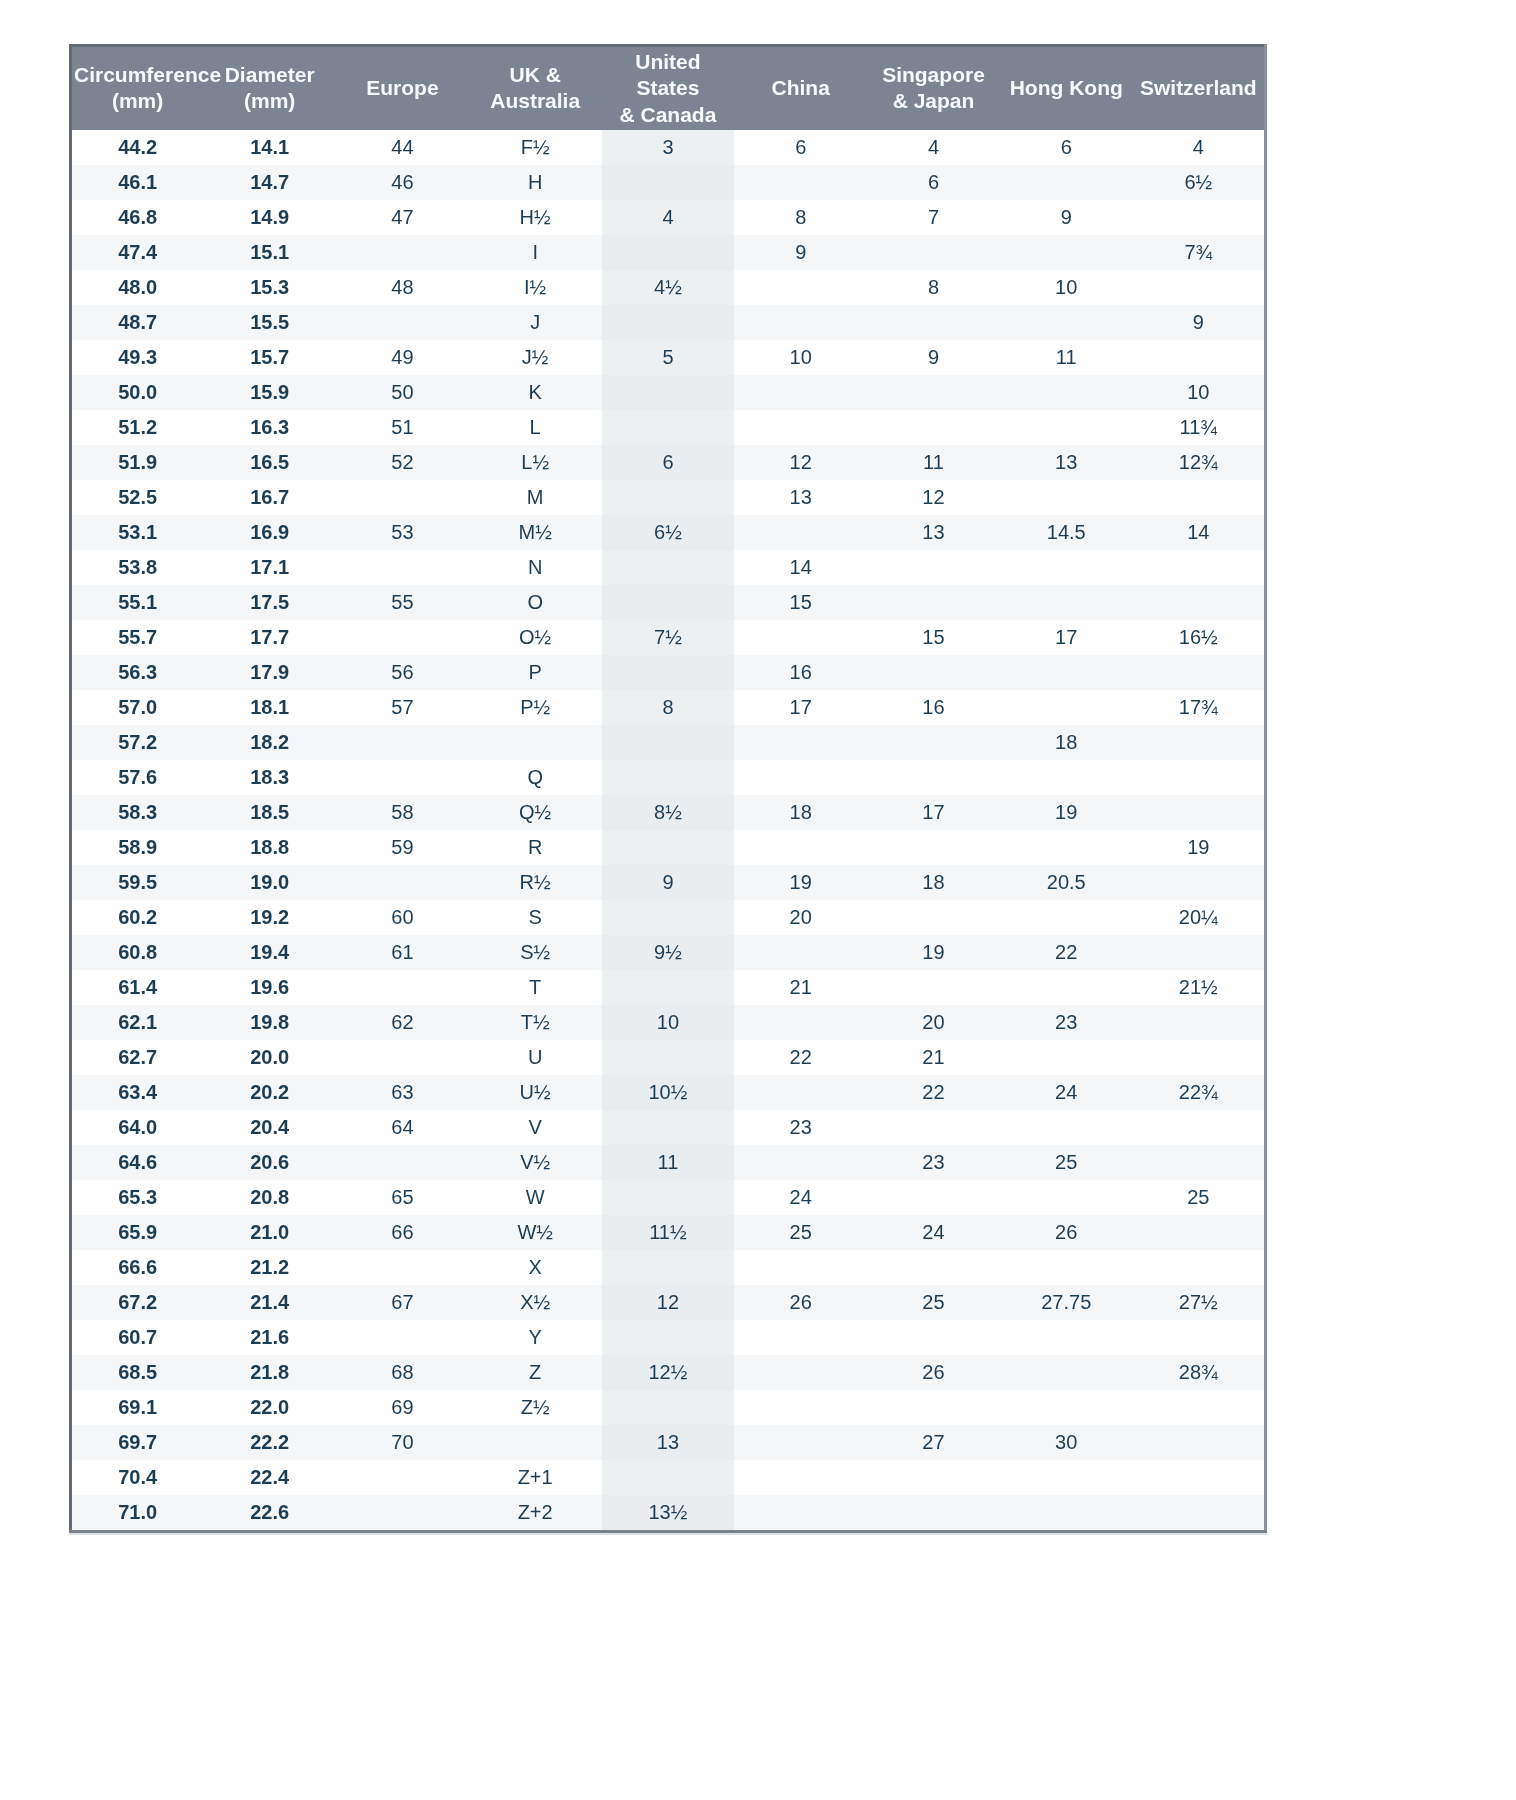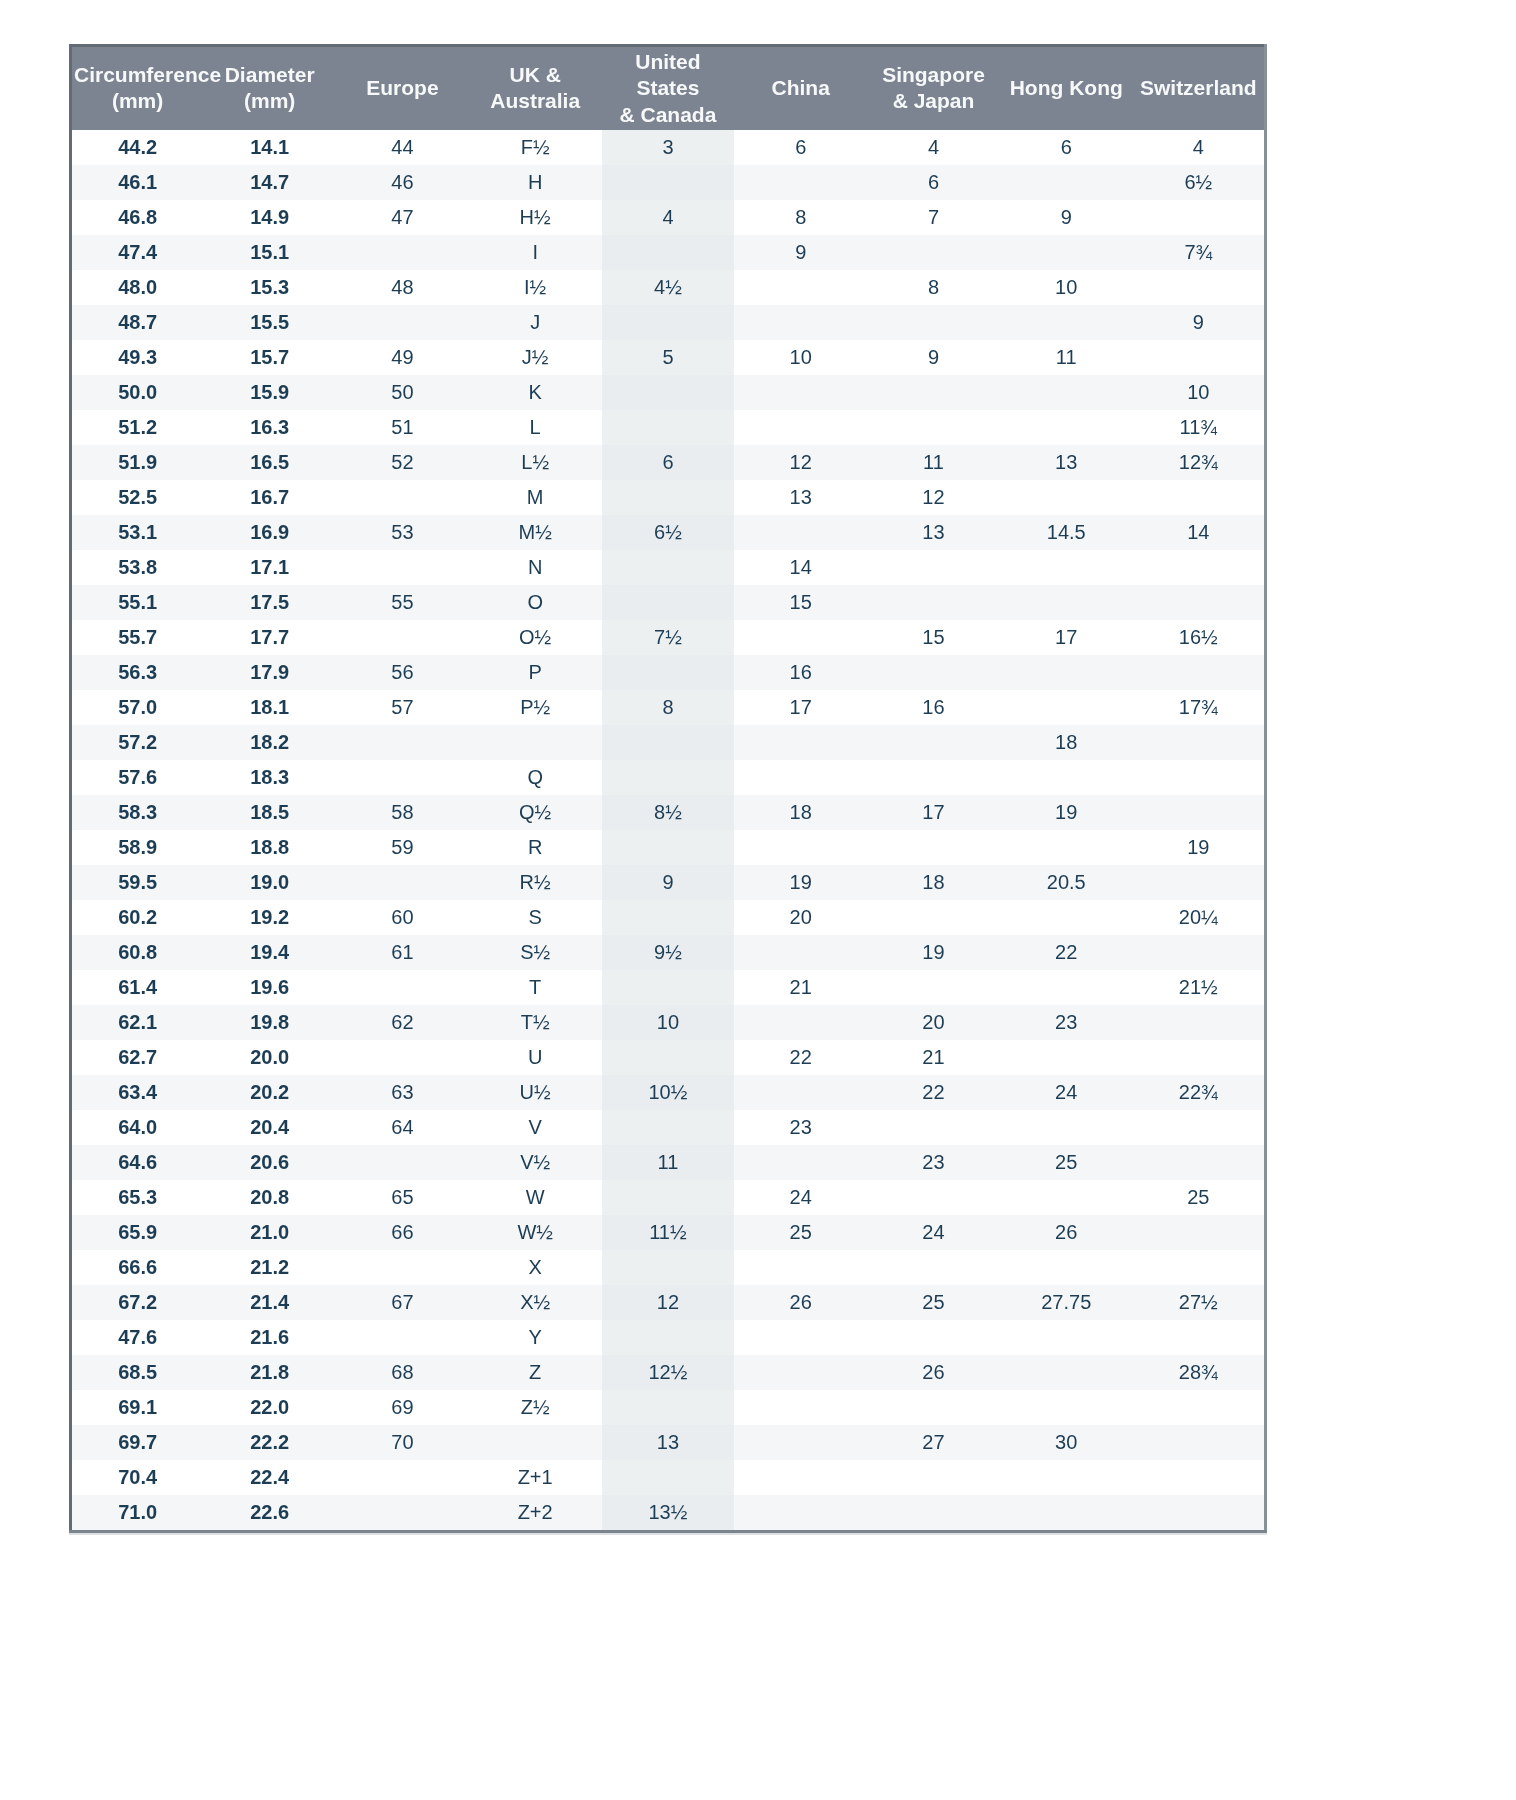--- a/index.html
+++ b/index.html
@@ -455,21 +455,21 @@
           <td class="bold-col">21.4</td>
           <td>67</td>
           <td>X½</td>
           <td class="shaded-col">12</td>
           <td>26</td>
           <td>25</td>
           <td>27.75</td>
           <td>27½</td>
         </tr>
         <tr>
-          <td class="bold-col">47.6</td>
+          <td class="bold-col">60.7</td>
           <td class="bold-col">21.6</td>
           <td></td>
           <td>Y</td>
           <td class="shaded-col"></td>
           <td></td>
           <td></td>
           <td></td>
           <td></td>
         </tr>
         <tr>

